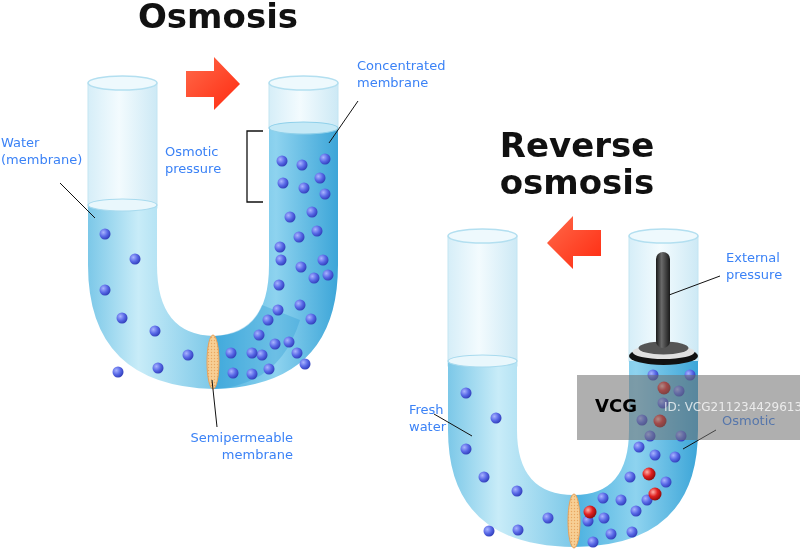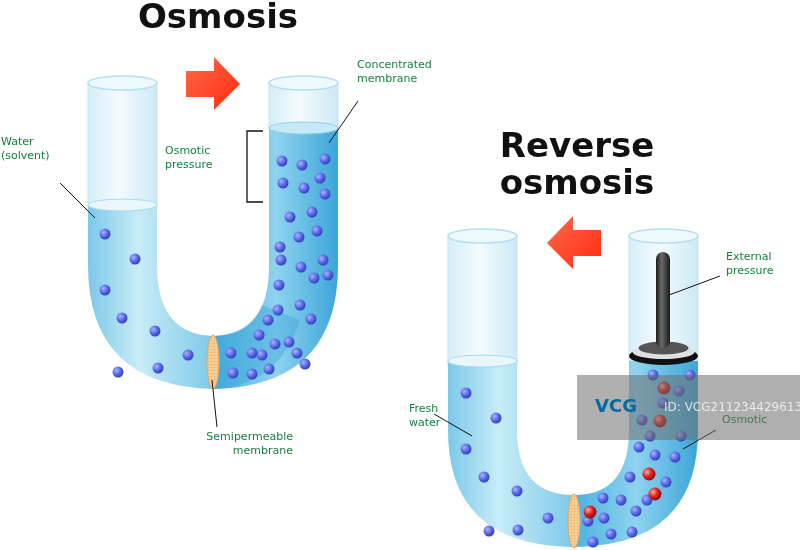--- a/index.html
+++ b/index.html
@@ -1,21 +1,21 @@
 <!DOCTYPE html>
 <html><head>
   <meta charset="utf-8">
   <style>
     html, body { margin: 0; padding: 0; background: #ffffff; }
     body { width: 800px; height: 550px; position: relative; overflow: hidden; font-family: "DejaVu Sans", sans-serif; }
     #stage { position: absolute; left: 0; top: 0; width: 720px; height: 550px; }
     .title { position: absolute; font-family: "DejaVu Sans", sans-serif; font-weight: bold; color: #111; text-align: center; line-height: 1.1; }
-    .label { position: absolute; font-family: "DejaVu Sans", sans-serif; font-size: 11px; color: #15803d; line-height: 1.3; white-space: nowrap; }
+    .label { position: absolute; font-family: "DejaVu Sans", sans-serif; font-size: 13px; color: #3b82f6; line-height: 1.3; white-space: nowrap; }
     .wm { position: absolute; left: 577px; top: 375px; width: 223px; height: 65px; background: rgba(110,110,110,0.55); }
-    .wm-logo { position: absolute; left: 18px; top: 20px; color: #0369a1; font-weight: bold; font-size: 18px; font-family: "DejaVu Sans", sans-serif; }
+    .wm-logo { position: absolute; left: 18px; top: 20px; color: #000000; font-weight: bold; font-size: 18px; font-family: "DejaVu Sans", sans-serif; }
     .wm-id { position: absolute; left: 87px; top: 25px; color: rgba(255,255,255,0.75); font-size: 12px; font-family: "DejaVu Sans", sans-serif; white-space: nowrap; }
   </style>
 </head>
 <body>
 
 <div id="stage">
   <svg id="svg" width="800" height="550" viewBox="0 0 800 550" xmlns="http://www.w3.org/2000/svg">
     <defs>
       <linearGradient id="glassGrad" x1="0" y1="0" x2="1" y2="0">
         <stop offset="0" stop-color="#d6eef8"></stop>
@@ -204,21 +204,21 @@
   
   <div class="title" style="left:128px; top:-2px; width:180px; font-size:34px;">Osmosis</div>
   <div class="title" style="left:492px; top:127px; width:170px; font-size:34px;">
     <div>Reverse</div>
     <div>osmosis</div>
   </div>
 
   
   <div class="label" style="left:1px; top:135px;">
     <div>Water</div>
-    <div>(solvent)</div>
+    <div>(membrane)</div>
   </div>
   <div class="label" style="left:357px; top:58px;">
     <div>Concentrated</div>
     <div>membrane</div>
   </div>
   <div class="label" style="left:165px; top:144px;">
     <div>Osmotic</div>
     <div>pressure</div>
   </div>
   <div class="label" style="left:173px; top:430px; text-align:right; width:120px;">

